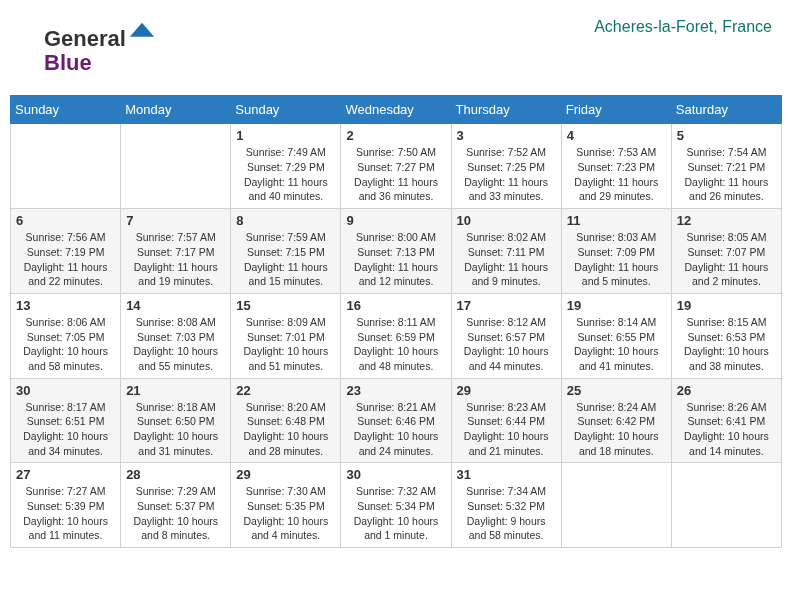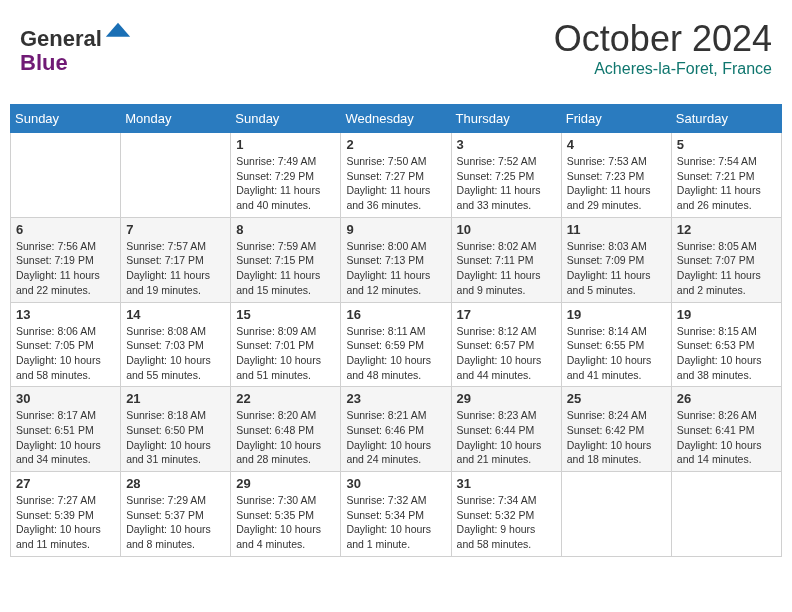--- a/index.html
+++ b/index.html
@@ -17,20 +17,21 @@
       padding: 8px 10px 4px 10px;
     }
     .logo {
       display: flex;
       align-items: center;
     }
     .logo-text {
       font-size: 22px;
       font-weight: bold;
       line-height: 1.1;
+      margin-left: 24px;
     }
     .logo-general { color: #333; }
     .logo-blue { color: #701a75; }
     .logo-icon {
       width: 28px;
       height: 28px;
       margin-left: 2px;
     }
     .title-section {
       text-align: right;
@@ -40,21 +41,21 @@
       font-weight: normal;
       color: #333;
     }
     .location {
       font-size: 16px;
       color: #0f766e;
     }
     .calendar {
       width: 100%;
       border-collapse: collapse;
-      margin-top: 22px;
+      margin-top: 16px;
       font-size: 11px;
     }
     .calendar th {
       background-color: #2a7bbf;
       color: #fff;
       padding: 6px 4px;
       text-align: left;
       font-size: 13px;
       font-weight: normal;
       border: 1px solid #2a7bbf;
@@ -74,20 +75,21 @@
       font-size: 13px;
       font-weight: bold;
       color: #333;
       display: block;
       margin-bottom: 2px;
     }
     .day-info {
       color: #333;
       font-size: 10.5px;
       line-height: 1.4;
+      text-align: center;
     }
     .empty-cell {
       background: #fff !important;
     }
     .calendar tr:nth-child(even) .empty-cell {
       background: #f5f5f5 !important;
     }
   </style>
 </head>
 <body>
@@ -99,21 +101,20 @@
         <span class="logo-general">General</span><svg class="logo-icon" viewBox="0 0 30 30">
             <polygon points="15,5 28,20 2,20" fill="#1a6fb5"></polygon>
           </svg>
       </div>
       <div class="logo-text">
         <span class="logo-blue">Blue</span>
       </div>
     </div>
   </div>
   <div class="title-section">
-    <div class="month-title">October 2024</div>
     <div class="location">Acheres-la-Foret, France</div>
   </div>
 </div>
 
 <table class="calendar">
   <thead>
     <tr>
     <th>Sunday</th>
         <th>Monday</th>
         <th>Sunday</th>

